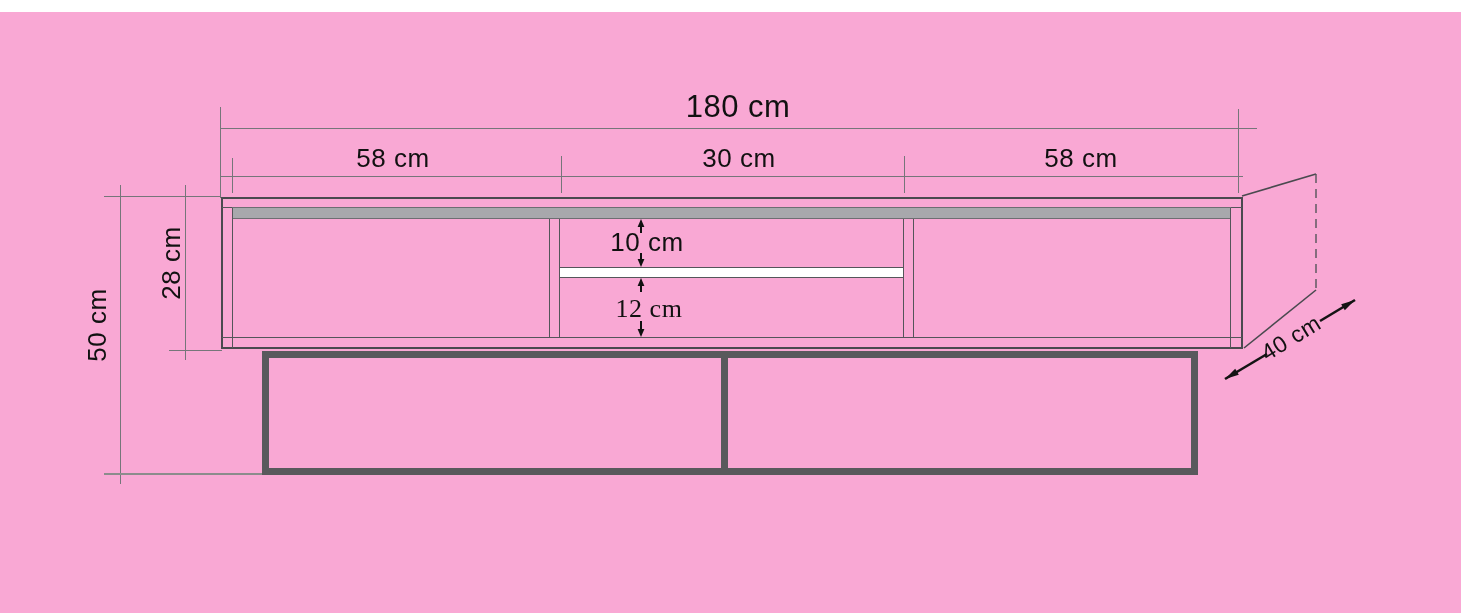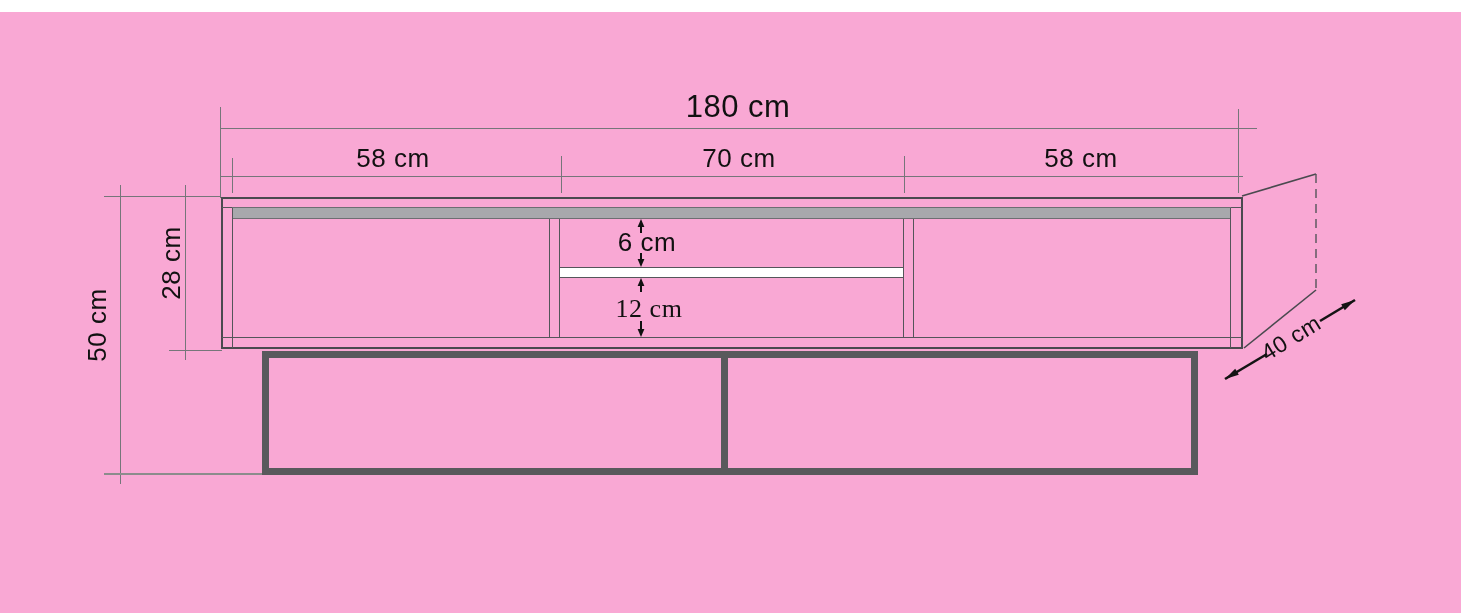--- a/index.html
+++ b/index.html
@@ -90,21 +90,21 @@
     <g>
       <polygon points="641,266 637.6,274 644.4,274" fill="#111"></polygon>
       <path d="M641 273 L641 280" stroke="#111" stroke-width="2" fill="none"></path>
       <path d="M641 309 L641 317" stroke="#111" stroke-width="2" fill="none"></path>
       <polygon points="641,325 637.6,317 644.4,317" fill="#111"></polygon>
     </g>
   </svg>
 
   <div class="lbl big" style="left:738px;top:95px;">180 cm</div>
   <div class="lbl" style="left:393px;top:146px;">58 cm</div>
-  <div class="lbl" style="left:739px;top:146px;">70 cm</div>
+  <div class="lbl" style="left:739px;top:146px;">30 cm</div>
   <div class="lbl" style="left:1081px;top:146px;">58 cm</div>
   <div class="lbl rot90" style="left:97px;top:313px;">50 cm</div>
   <div class="lbl rot90" style="left:171px;top:251px;">28 cm</div>
-  <div class="lbl" style="left:647px;top:230px;">6 cm</div>
+  <div class="lbl" style="left:647px;top:230px;">10 cm</div>
   <div class="lbl" style="left:649px;top:297px;font-family:Liberation Serif, serif;">12 cm</div>
   <div class="lbl rot40" style="left:1291px;top:326px;">40 cm</div>
 
 </div>
 
 </body></html>

